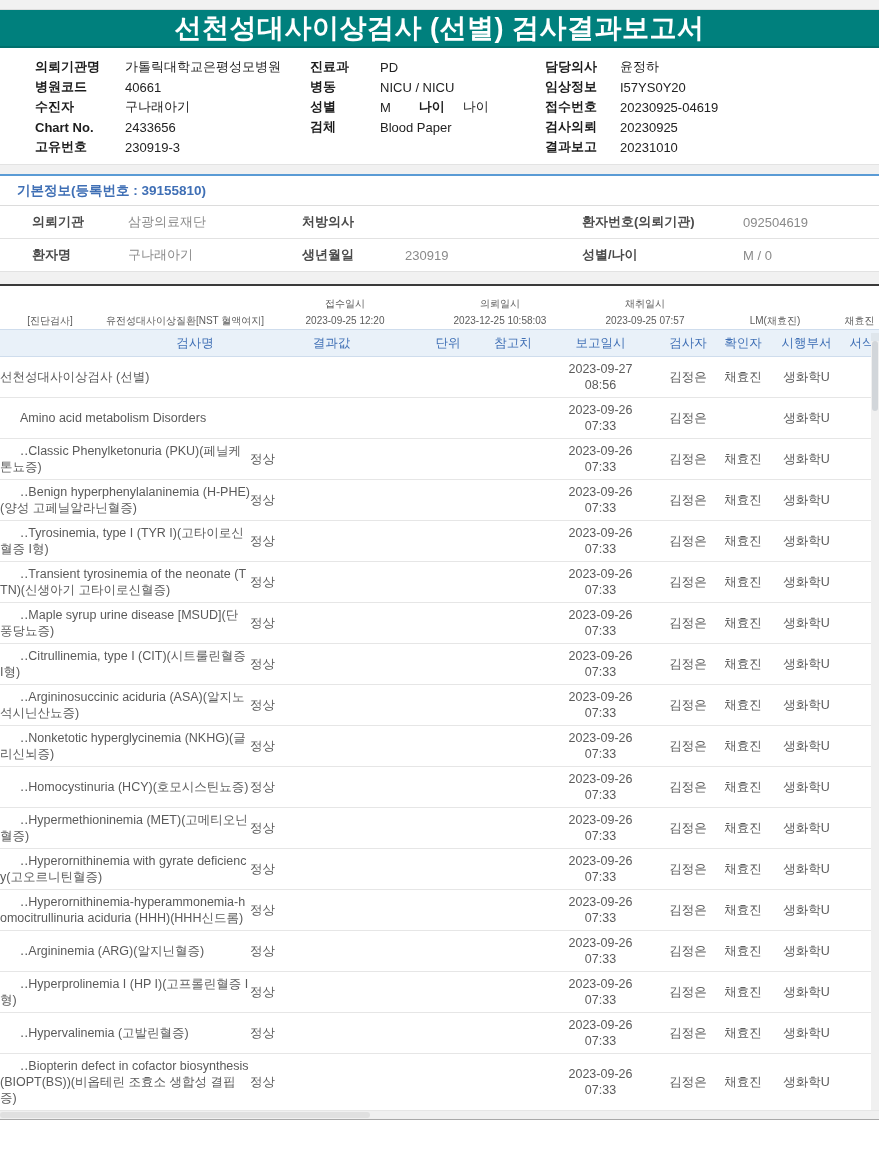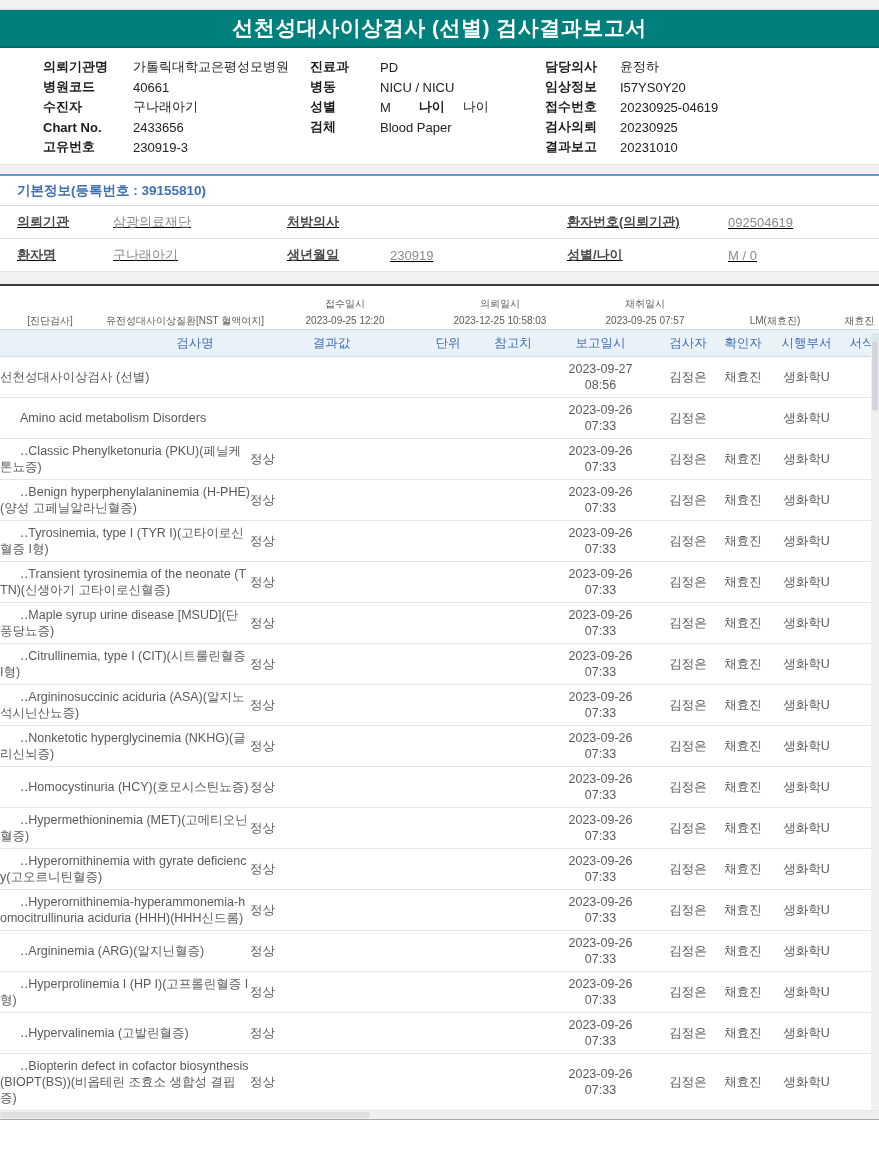--- a/index.html
+++ b/index.html
@@ -23,50 +23,49 @@
   body{
     width:879px;height:1176px;overflow:hidden;position:relative;
     font-family:"Liberation Sans","DejaVu Sans",sans-serif;
     -webkit-font-smoothing:antialiased;
   }
   .topstrip{height:10px;background:var(--gap-bg);border-bottom:1px solid #dedede;}
   .titlebar{
     height:38px;background:var(--teal);border-bottom:2px solid var(--teal-edge);
     display:flex;align-items:center;justify-content:center;
   }
-  .titlebar .title{color:#ffffff;font-size:21px;font-weight:bold;letter-spacing:0.5px;}
+  .titlebar .title{color:#ffffff;font-size:27px;font-weight:bold;letter-spacing:0.5px;}
 
   
   .phblock{display:flex;padding:9px 0 7px 0;background:#fff;}
   .ph-group{display:flex;flex-direction:column;}
   .ph-g1{width:310px;padding-left:35px;}
   .ph-g2{width:235px;}
   .ph-g3{flex:1;}
   .ph-row{display:flex;height:20px;align-items:center;font-size:13px;}
   .ph-label{font-weight:bold;color:var(--ink);flex:0 0 auto;}
-  .ph-g1 .ph-label{width:90px;margin-left:8px;}
+  .ph-g1 .ph-label{width:90px;}
   .ph-g2 .ph-label{width:70px;}
   .ph-g3 .ph-label{width:75px;}
   .ph-value{color:#222;white-space:nowrap;}
   .ph-extra-label{font-weight:bold;color:var(--ink);margin-left:28px;}
   .ph-extra-value{color:#222;margin-left:18px;}
 
   .gap{background:var(--gap-bg);}
   .gap1{height:10px;border-top:1px solid #e3e3e3;}
   .gap2{height:12px;}
 
   
   .basic{background:#fff;border-top:2px solid var(--blue-border);}
   .basic-titlebar{height:30px;display:flex;align-items:center;padding-left:17px;border-bottom:1px solid #dcdcdc;}
   .basic-title{color:var(--blue-text);font-weight:bold;font-size:13.5px;}
   .basic-row{
     display:grid;grid-template-columns:96px 174px 103px 177px 161px 1fr;
-    padding-left:17px;height:33px;align-items:center;border-bottom:1px solid #e2e2e2;
+    padding-left:32px;height:33px;align-items:center;border-bottom:1px solid #e2e2e2;
     font-size:13px;
-    text-decoration:underline;
   }
   .bi-label{font-weight:bold;color:#4a4a4a;}
   .bi-value{color:var(--value-gray);}
 
   
   .results{background:#fff;position:relative;border-bottom:1px solid #a8a8a8;}
   .orderbar{
     border-top:2px solid var(--dark-border);
     display:flex;align-items:flex-end;height:45px;font-size:10px;color:var(--gray-text);
   }

